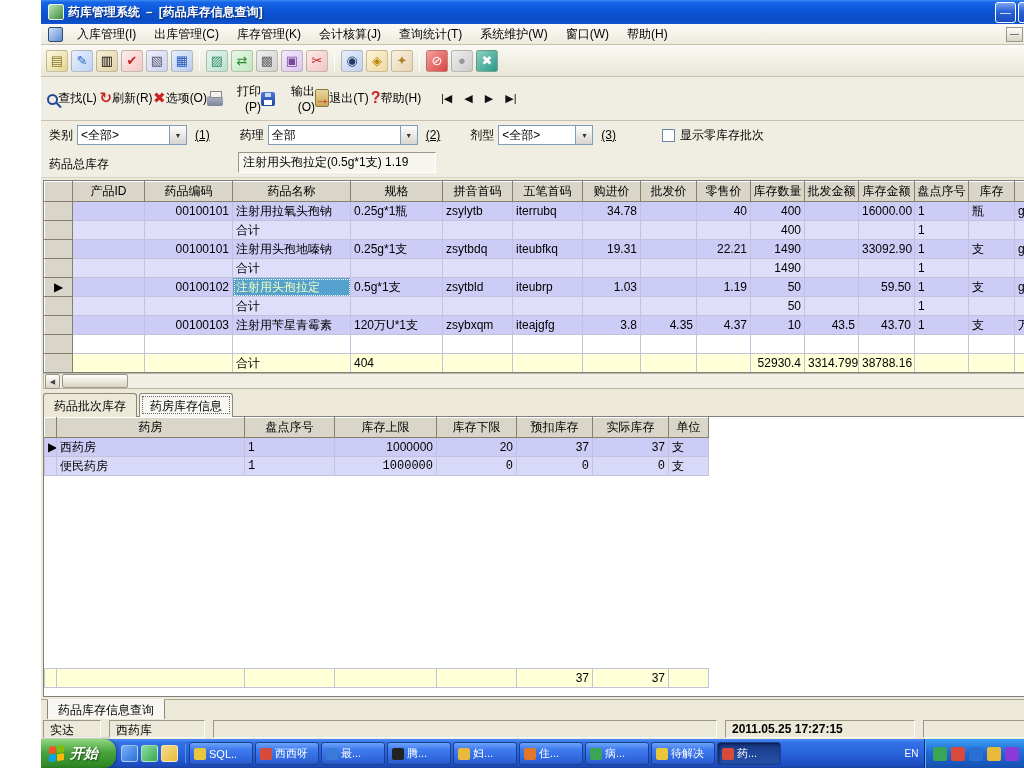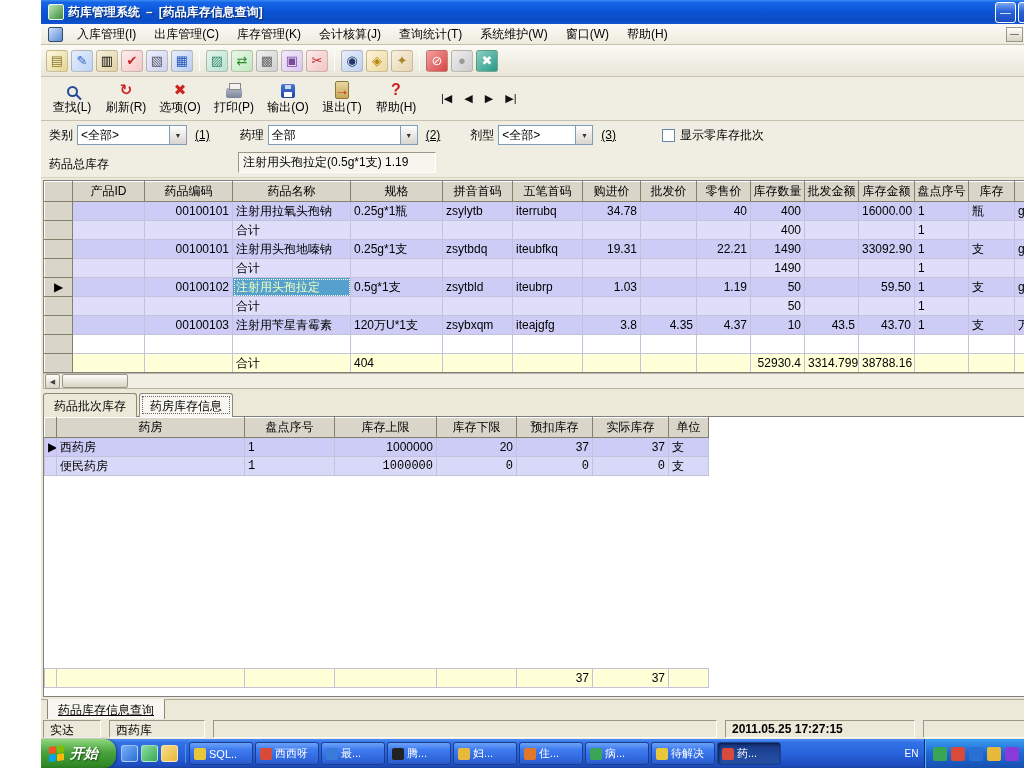--- a/index.html
+++ b/index.html
@@ -24,21 +24,21 @@
 .childbtn{width:17px;height:15px;margin-right:2px;border:1px solid #9a9788;background:linear-gradient(#fefdf9,#d8d4c4);font-size:9px;line-height:12px;text-align:center;color:#333;}
 
 
 .toolbar1{position:absolute;top:45px;left:0;right:0;height:32px;background:linear-gradient(180deg,#fbfaf4,#e9e6d8);border-bottom:1px solid #c6c2ae;display:flex;align-items:center;padding:0 5px;gap:3px;}
 .ti{width:22px;height:22px;border-radius:3px;display:flex;align-items:center;justify-content:center;font-size:13px;border:1px solid rgba(140,135,110,.45);}
 .ti::before{content:attr(data-glyph);}
 .tsep{width:1px;height:20px;background:#c0bca8;border-right:1px solid #fff;margin:0 3px;}
 
 
 .toolbar2{position:absolute;top:77px;left:0;right:0;height:44px;background:#f0eee2;border-bottom:1px solid #c6c2ae;display:flex;align-items:flex-end;padding:2px 4px;}
-.bigbtn{width:54px;height:40px;display:flex;flex-direction:column;align-items:center;justify-content:center;gap:0;}
+.bigbtn{width:54px;height:40px;display:flex;flex-direction:row;align-items:center;justify-content:center;gap:0;text-align:right;}
 .a-ico{height:18px;display:flex;align-items:center;justify-content:center;font-size:15px;font-weight:bold;}
 .icon-refresh::before{content:"↻";color:#c22;}
 .icon-options::before{content:"✖";color:#c22;}
 .icon-help::before{content:"?";color:#c22;font-size:16px;}
 .icon-exit::before{content:"→";color:#c22;}
 .icon-exit{background:linear-gradient(#e8d8a0,#c8a855);width:14px;border-radius:2px;border:1px solid #8a7a3a;}
 .mag{width:11px;height:11px;border:2px solid #234a9a;border-radius:50%;position:relative;margin-top:3px;}
 .mag::after{content:"";position:absolute;width:7px;height:2px;background:#234a9a;transform:rotate(45deg);right:-6px;bottom:-3px;}
 .icon-print{width:16px;height:10px;background:linear-gradient(#aeb6c6,#7c8498);border-radius:2px;position:relative;margin-top:6px;}
 .icon-print::before{content:"";position:absolute;top:-5px;left:3px;width:10px;height:5px;background:#f2f2f2;border:1px solid #888;}
@@ -92,21 +92,21 @@
 
 .detailpanel{position:absolute;top:416px;left:2px;width:1020px;height:281px;background:#fff;border:1px solid #808080;z-index:1;}
 .detailpanel table.grid{width:664px;}
 .detailpanel td:nth-child(4),.detailpanel td:nth-child(5),.detailpanel td:nth-child(6),.detailpanel td:nth-child(7){text-align:right;}
 .detailpanel tbody tr:nth-child(2) td{background:#d8d8f8;font-family:Liberation Mono, monospace;}
 .detail-footer{position:absolute;bottom:8px;left:0;}
 .detail-footer td{background:#ffffd8;}
 
 
 .bottombar{position:absolute;top:699px;left:0;right:0;height:20px;background:#ece9d8;border-top:1px solid #a8a490;}
-.btab{display:inline-block;margin-left:6px;padding:2px 10px;background:#f7f6f0;border:1px solid #89887a;border-top-color:#f7f6f0;border-radius:0 0 3px 3px;position:relative;top:-1px;white-space:nowrap;text-decoration:underline;}
+.btab{display:inline-block;margin-left:6px;padding:2px 10px;background:#f7f6f0;border:1px solid #89887a;border-top-color:#f7f6f0;border-radius:0 0 3px 3px;position:relative;top:-1px;white-space:nowrap;}
 .statusbar{position:absolute;top:719px;left:0;right:0;height:20px;background:#ece9d8;display:flex;gap:8px;padding:1px 2px;}
 .sp{border:1px solid;border-color:#9a9788 #fff #fff #9a9788;padding:1px 6px;white-space:nowrap;overflow:hidden;}
 .sp1{width:58px;} .sp2{width:96px;} .sp3{flex:1;} .sp4{width:190px;font-weight:bold;} .sp5{width:140px;}
 
 
 .taskbar{position:absolute;top:739px;left:0;right:0;height:29px;display:flex;align-items:center;
  background:linear-gradient(180deg,#4f8df8 0%,#3272e6 12%,#2862dc 50%,#1c4cbe 92%,#1a409e 100%);}
 .startbtn{height:29px;padding:0 18px 0 8px;border-radius:0 12px 12px 0;display:flex;align-items:center;gap:5px;flex:none;
  background:linear-gradient(180deg,#8fd77f,#4aa43c 45%,#318a26 90%,#2a7a20);color:#fff;font-weight:bold;font-style:italic;font-size:14px;
  text-shadow:1px 1px 2px #1a4a14;box-shadow:1px 0 3px rgba(0,0,0,.4);}

